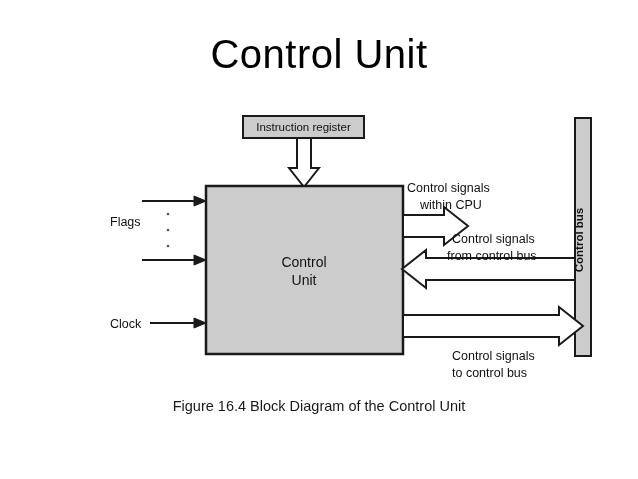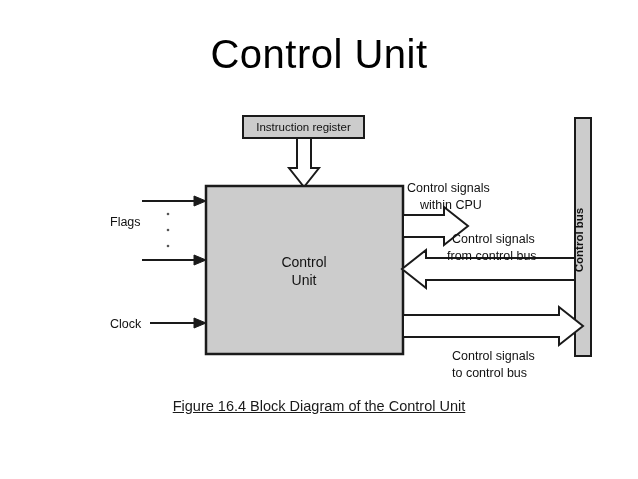--- a/index.html
+++ b/index.html
@@ -36,21 +36,20 @@
     margin-left: 32px;
   }
   #caption {
     position: absolute;
     left: 0;
     top: 398px;
     width: 638px;
     text-align: center;
     font-size: 14.5px;
     color: #1a1a1a;
-    text-decoration: underline;
   }
   .svg-label {
     font-family: "Liberation Sans", sans-serif;
     font-size: 12.5px;
     fill: #111111;
   }
   .svg-label-box {
     font-family: "Liberation Sans", sans-serif;
     font-size: 11.5px;
     fill: #111111;

